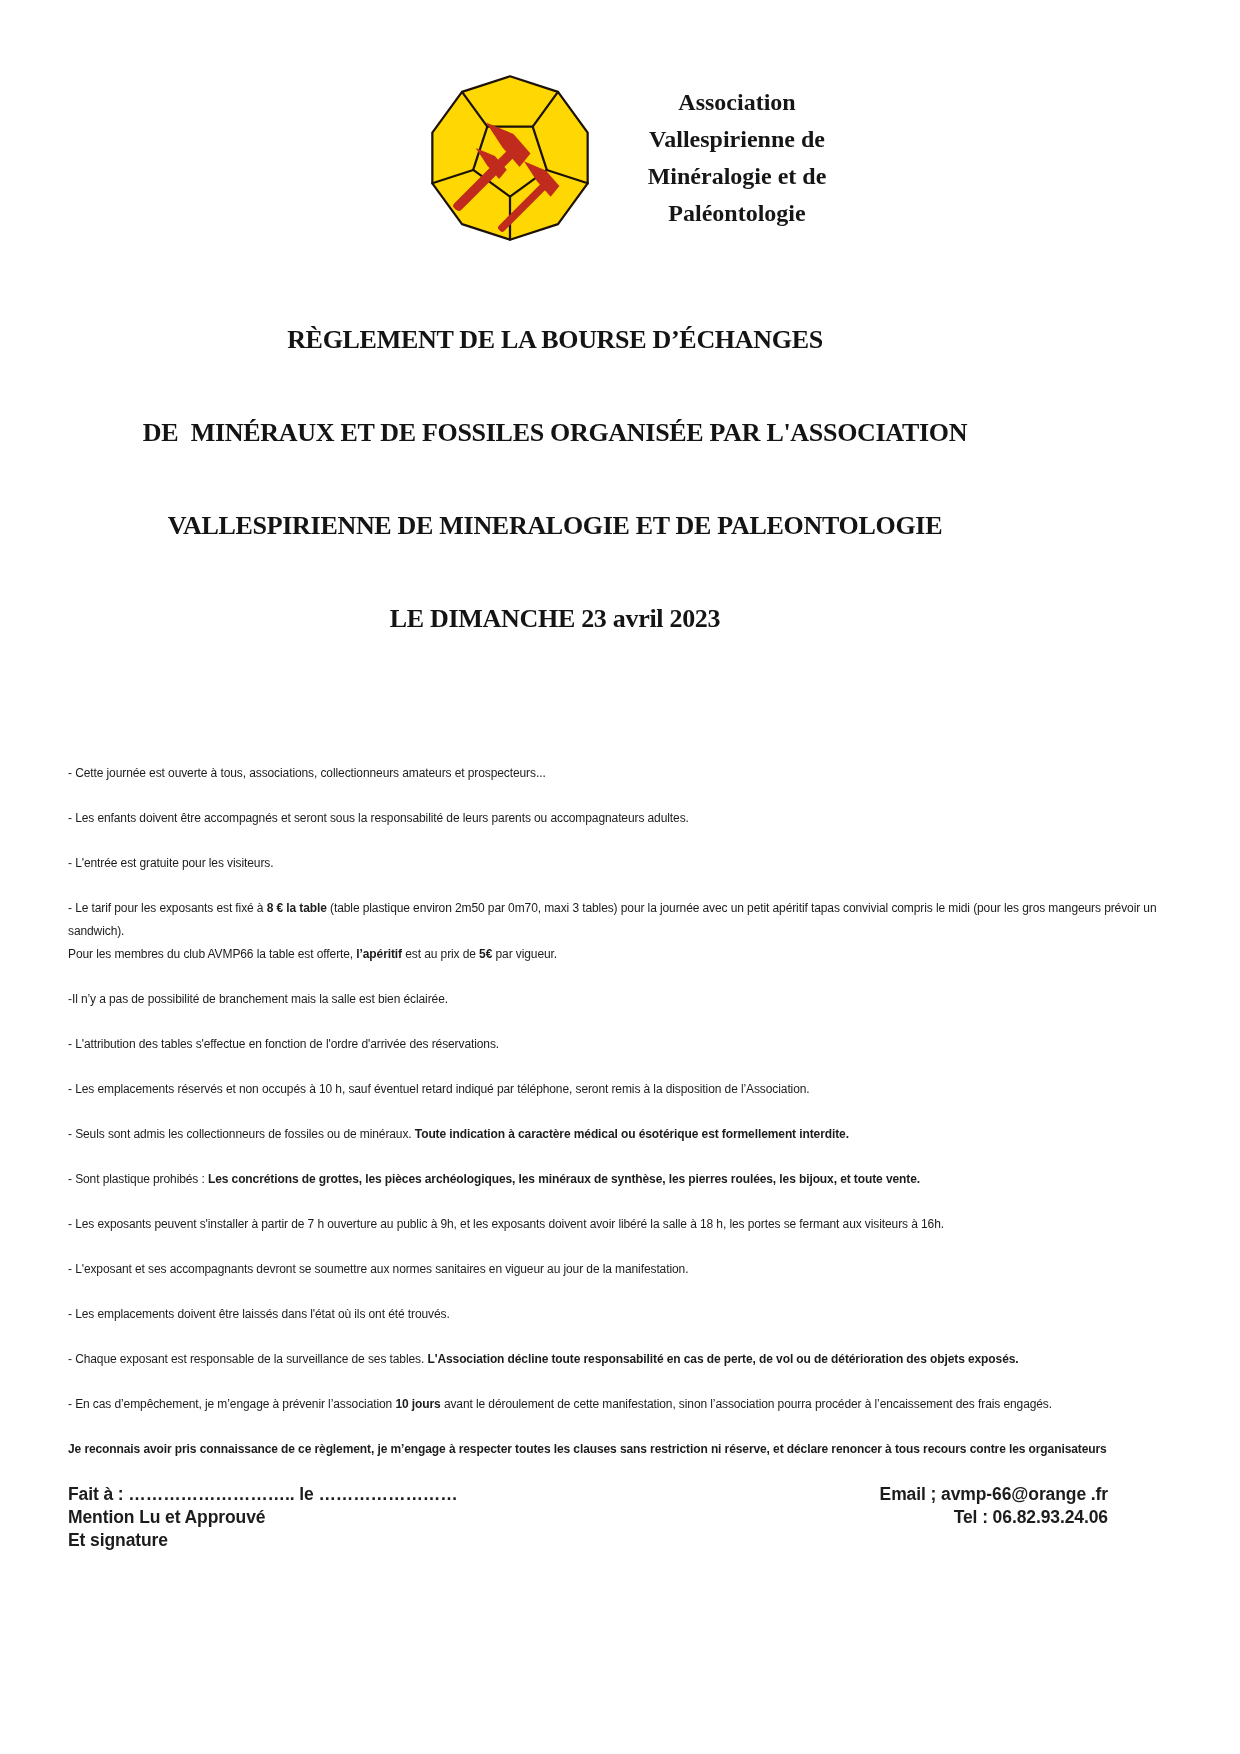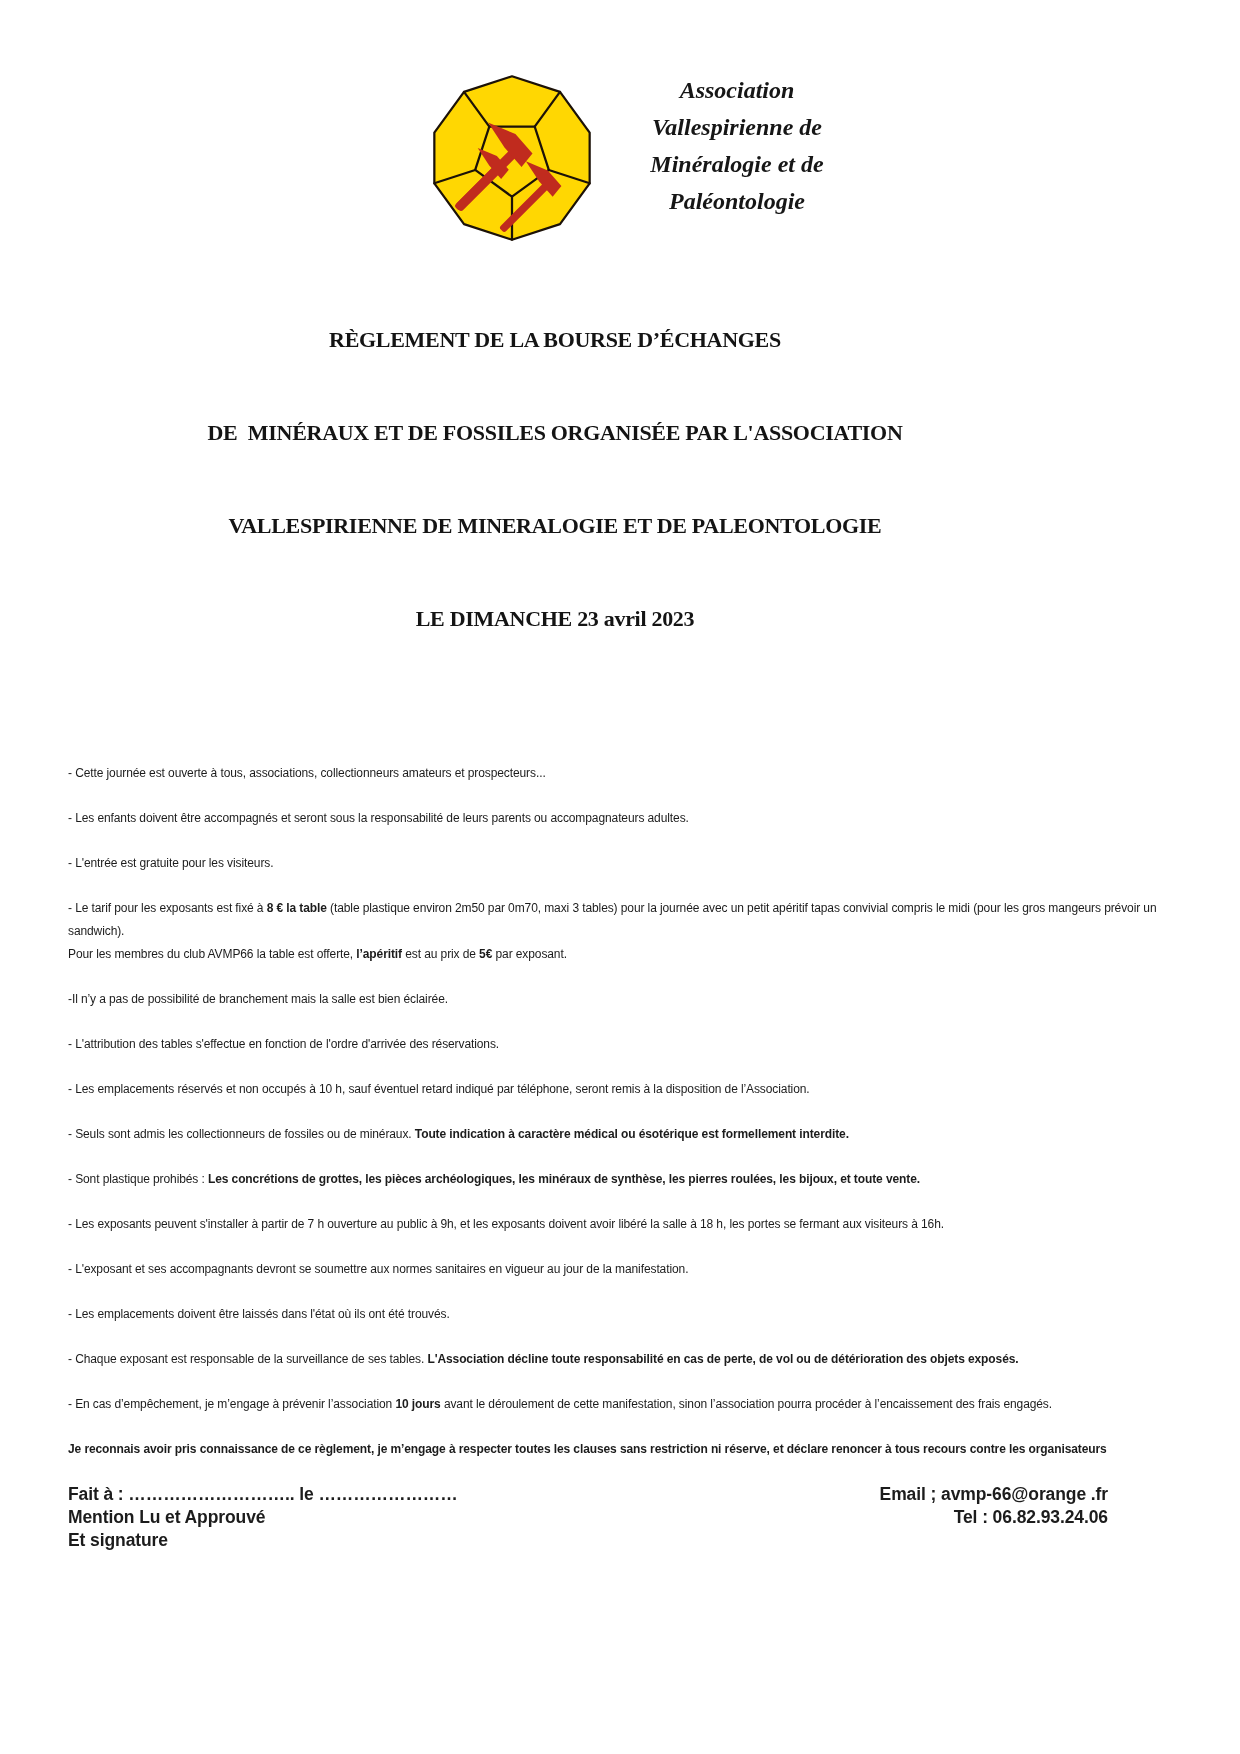--- a/index.html
+++ b/index.html
@@ -2,31 +2,31 @@
 <html><head>
 <meta charset="utf-8">
 <style>
   html,body { margin:0; padding:0; background:#888; }
   .page {
     width:1240px; height:1754px; margin:0 auto; background:#ffffff;
     font-family:"Liberation Sans", sans-serif; color:#1c1c1c;
     position:relative; overflow:hidden; box-sizing:border-box;
   }
   .header {
-    display:flex; justify-content:center; align-items:flex-start;
-    padding-top:72px; gap:52px; margin-left:10px;font-style:italic;
+    display:flex; justify-content:center; align-items:center;
+    padding-top:72px; gap:52px; margin-left:10px;
   }
   .org {
     font-family:"Liberation Serif", serif; font-weight:700;
     font-size:24px; line-height:37px; text-align:center; color:#161616;
   }
   .title {
     width:1110px; margin-top:18px; text-align:center;
     font-family:"Liberation Serif", serif; font-weight:700;
-    font-size:22px; line-height:31px; color:#141414;
+    font-size:26px; line-height:31px; color:#141414;
     white-space:pre-wrap; letter-spacing:-0.3px;
   }
   .body-text {
     margin-top:66px; padding:0 64px 0 68px;
     font-size:12px; line-height:23px; letter-spacing:-0.1px;
   }
   .body-text p { margin:0 0 22px 0; white-space:pre-wrap; }
   .b { font-weight:700; }
   .footer {
     display:flex; justify-content:space-between; align-items:flex-start;
@@ -80,21 +80,21 @@
     <div>DE  MINÉRAUX ET DE FOSSILES ORGANISÉE PAR L'ASSOCIATION</div>
     <div>VALLESPIRIENNE DE MINERALOGIE ET DE PALEONTOLOGIE</div>
     <div>LE DIMANCHE 23 avril 2023</div>
   </div>
 
   <div class="body-text">
     <p><span>- Cette journée est ouverte à tous, associations, collectionneurs amateurs et prospecteurs...</span></p>
     <p><span>- Les enfants doivent être accompagnés et seront sous la responsabilité de leurs parents ou accompagnateurs adultes.</span></p>
     <p><span>- L'entrée est gratuite pour les visiteurs.</span></p>
     <p><span>- Le tarif pour les exposants est fixé à </span><span class="b">8 € la table</span><span> (table plastique environ 2m50 par 0m70, maxi 3 tables) pour la journée avec un petit apéritif tapas convivial compris le midi (pour les gros mangeurs prévoir un sandwich).
-Pour les membres du club AVMP66 la table est offerte, </span><span class="b">l’apéritif</span><span> est au prix de </span><span class="b">5€</span><span> par exposant.</span></p>
+Pour les membres du club AVMP66 la table est offerte, </span><span class="b">l’apéritif</span><span> est au prix de </span><span class="b">5€</span><span> par vigueur.</span></p>
     <p><span>-Il n’y a pas de possibilité de branchement mais la salle est bien éclairée.</span></p>
     <p><span>- L'attribution des tables s'effectue en fonction de l'ordre d'arrivée des réservations.</span></p>
     <p><span>- Les emplacements réservés et non occupés à 10 h, sauf éventuel retard indiqué par téléphone, seront remis à la disposition de l’Association.</span></p>
     <p><span>- Seuls sont admis les collectionneurs de fossiles ou de minéraux. </span><span class="b">Toute indication à caractère médical ou ésotérique est formellement interdite.</span></p>
     <p><span>- Sont plastique prohibés : </span><span class="b">Les concrétions de grottes, les pièces archéologiques, les minéraux de synthèse, les pierres roulées, les bijoux, et toute vente.</span></p>
     <p><span>- Les exposants peuvent s'installer à partir de 7 h ouverture au public à 9h, et les exposants doivent avoir libéré la salle à 18 h, les portes se fermant aux visiteurs à 16h.</span></p>
     <p><span>- L'exposant et ses accompagnants devront se soumettre aux normes sanitaires en vigueur au jour de la manifestation.</span></p>
     <p><span>- Les emplacements doivent être laissés dans l'état où ils ont été trouvés.</span></p>
     <p><span>- Chaque exposant est responsable de la surveillance de ses tables. </span><span class="b">L'Association décline toute responsabilité en cas de perte, de vol ou de détérioration des objets exposés.</span></p>
     <p><span>- En cas d’empêchement, je m’engage à prévenir l’association </span><span class="b">10 jours</span><span> avant le déroulement de cette manifestation, sinon l’association pourra procéder à l’encaissement des frais engagés.</span></p>

